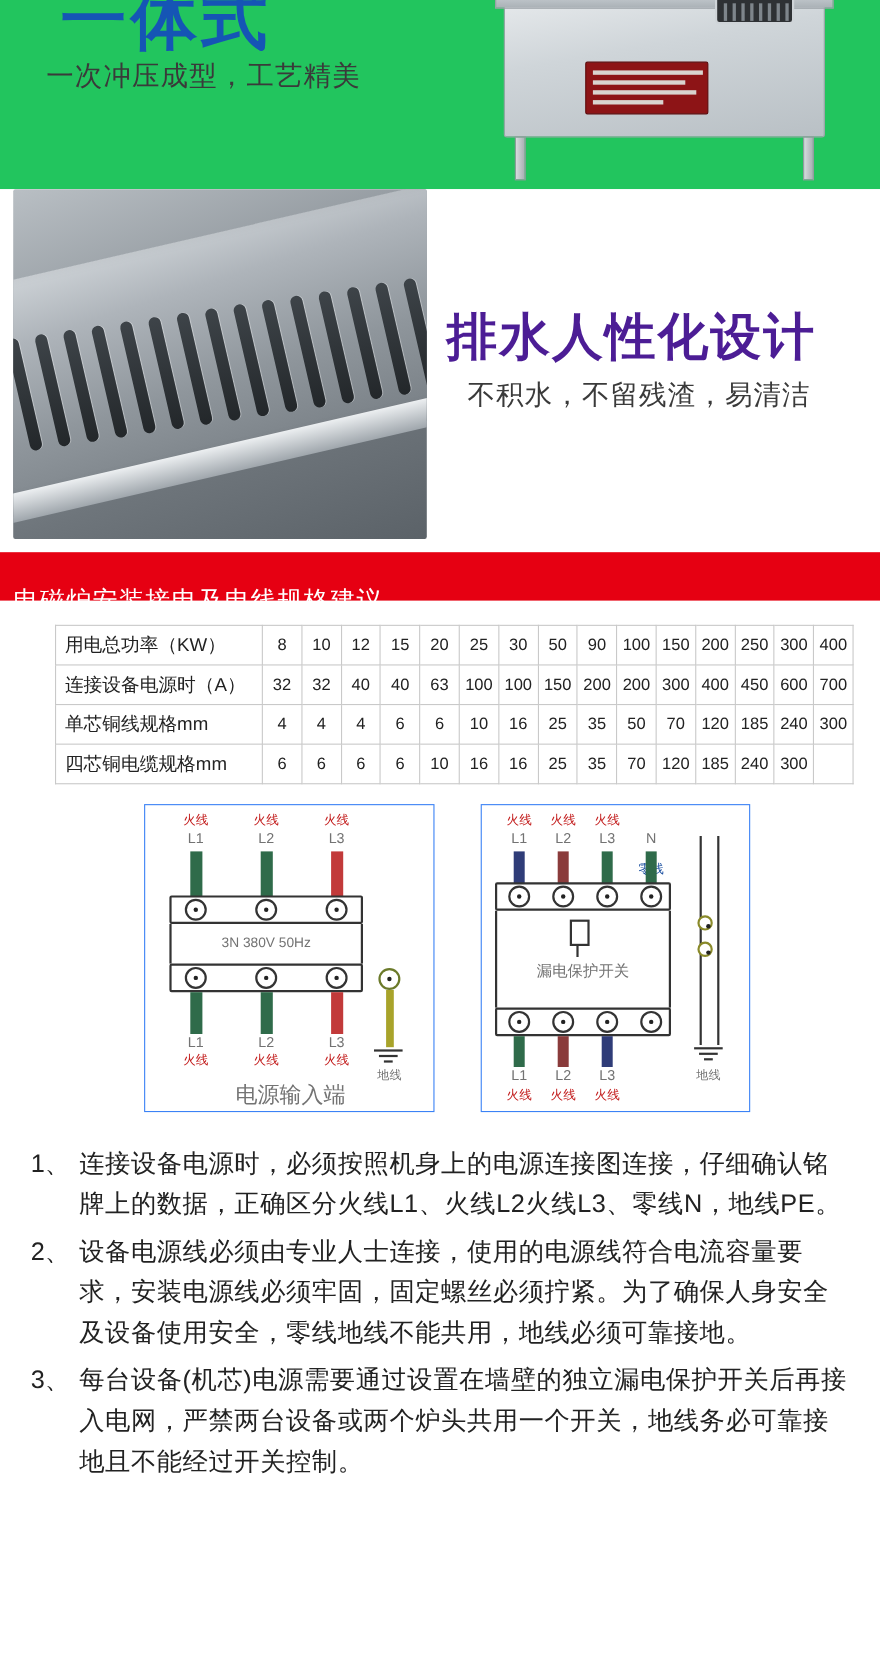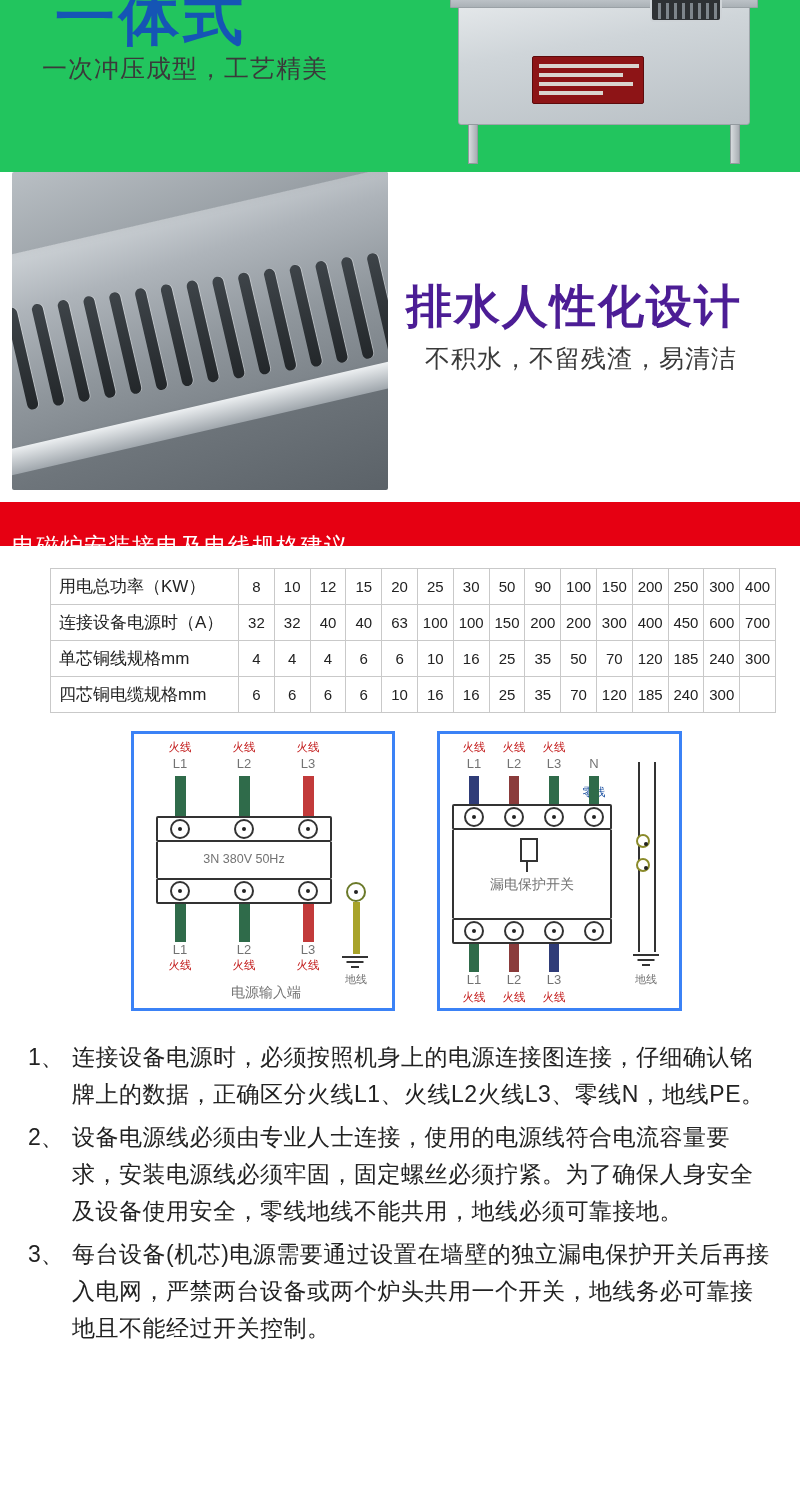--- a/index.html
+++ b/index.html
@@ -231,21 +231,21 @@
   }
 
   
   .diagrams {
     position: relative;
     width: 800px;
     height: 310px;
   }
   .diagram {
     position: absolute;
-    border: 3px solid #3b82f6;
+    border: 1px solid #3b82f6;
     background: #ffffff;
   }
   .d-left { left: 131px; top: 10px; width: 264px; height: 280px; }
   .d-right { left: 437px; top: 10px; width: 245px; height: 280px; }
 
   .lbl {
     position: absolute;
     font-size: 11.5px;
     color: #737373;
     white-space: nowrap;
@@ -490,21 +490,21 @@
 
     <div class="screw" style="left:212px; top:148px; border-color:#6b7a2a;"></div>
     <div class="bar" style="left:219px; top:168px; width:7px; height:52px; background:#a8a32a;"></div>
     <div class="gnd-sym" style="left:206px; top:222px; width:30px; height:14px;">
       <i style="top:0px;  width:26px;"></i>
       <i style="top:5px;  width:17px;"></i>
       <i style="top:10px; width:8px;"></i>
     </div>
     <div class="lbl" style="left:204px; top:238px; width:36px; font-size:11px;">地线</div>
 
-    <div class="lbl" style="left:62px; top:250px; width:140px; font-size:14px;">电源输入端</div>
+    <div class="lbl" style="left:62px; top:250px; width:140px; font-size:20px;">电源输入端</div>
   </div>
 
   <div class="diagram d-right">
 
     <div class="lbl red" style="left:16px;  top:6px; width:36px;">火线</div>
     <div class="lbl red" style="left:56px;  top:6px; width:36px;">火线</div>
     <div class="lbl red" style="left:96px;  top:6px; width:36px;">火线</div>
     <div class="lbl blue" style="left:136px; top:6px; width:36px;margin-top:45px;">零线</div>
     <div class="lbl big" style="left:16px;  top:22px; width:36px;">L1</div>
     <div class="lbl big" style="left:56px;  top:22px; width:36px;">L2</div>

